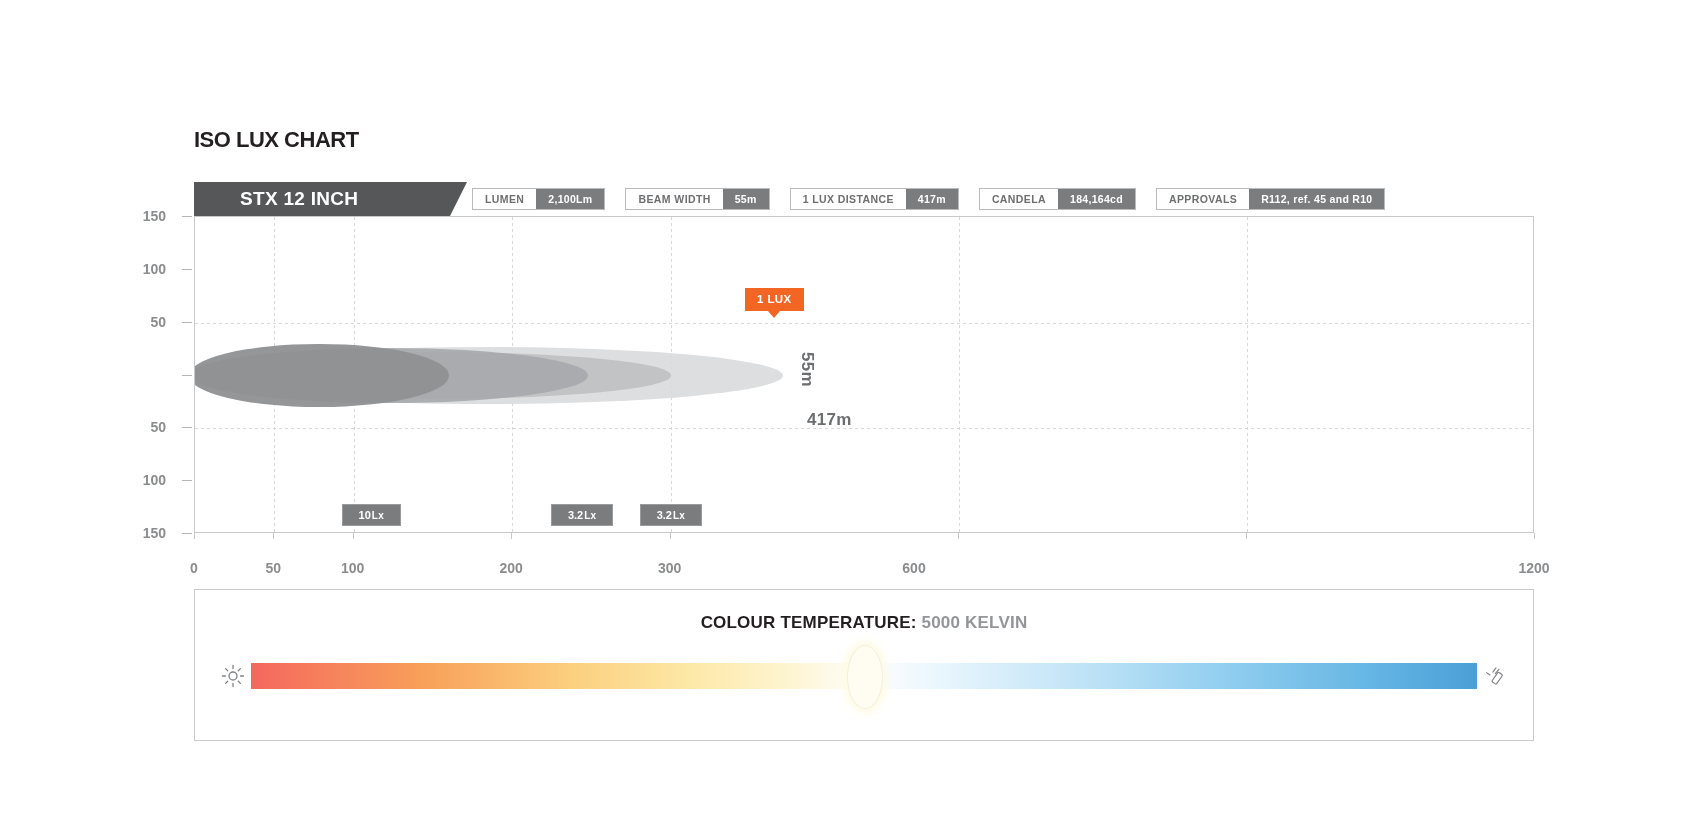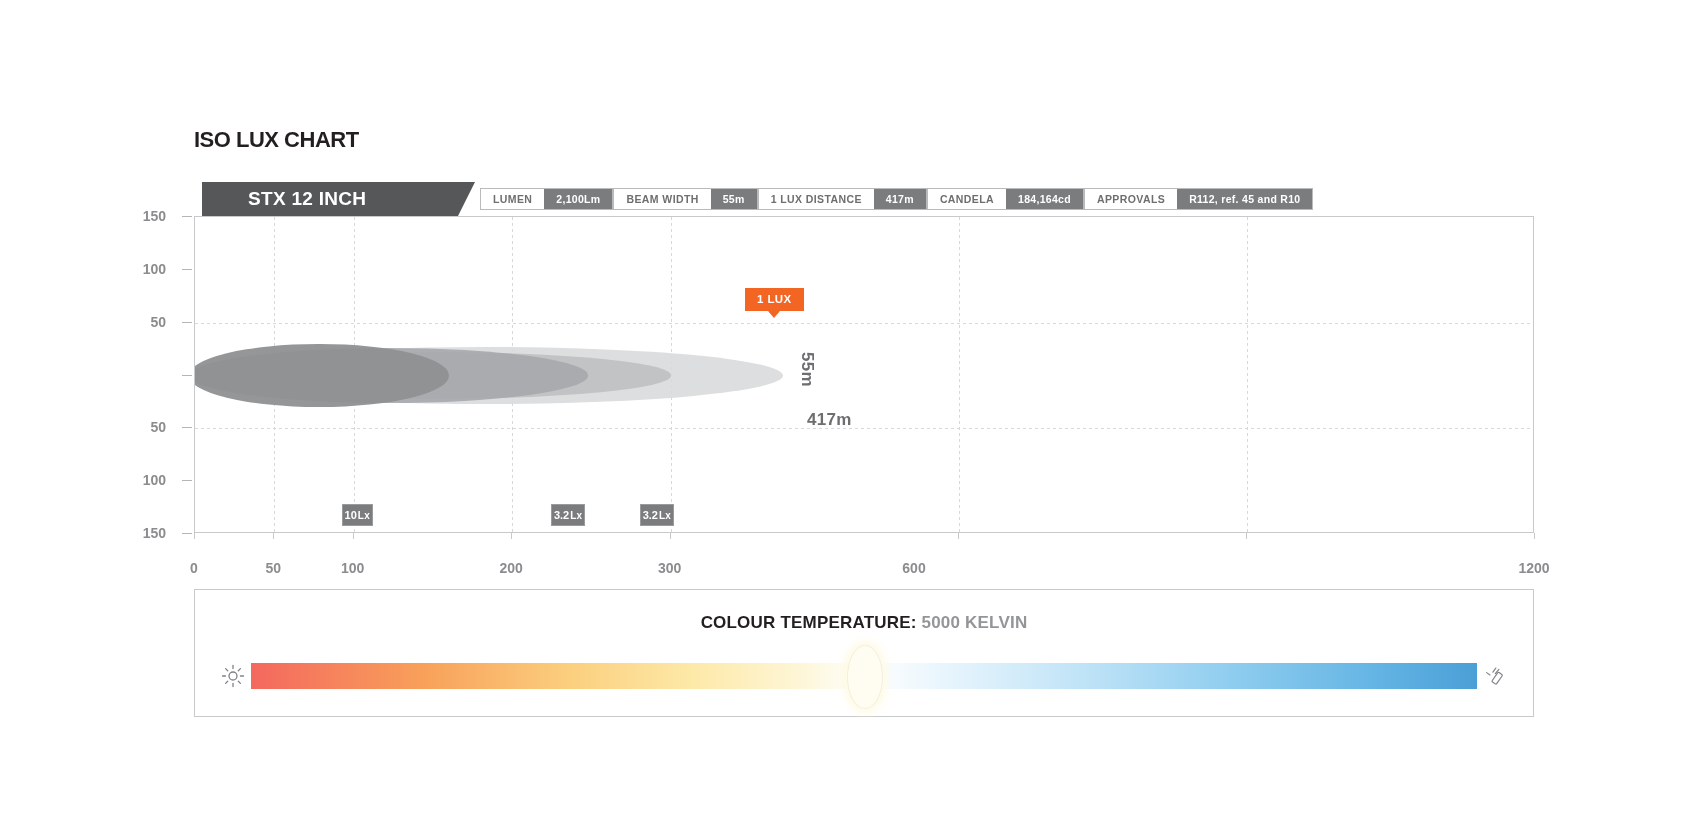--- a/index.html
+++ b/index.html
@@ -13,21 +13,21 @@
 
   
   #chart-title{
     position:absolute;left:194px;top:127px;
     font-size:22px;font-weight:bold;color:#231f20;
     letter-spacing:-0.5px;
   }
 
   
   #header-strip{
-    position:absolute;left:202px;top:182px;
+    position:absolute;left:194px;top:182px;
     height:34px;width:1340px;
   }
   #model-tag{
     position:absolute;left:0;top:0;
     height:34px;width:256px;
     background:#555759;
     display:flex;align-items:center;
     box-sizing:border-box;
     padding-left:46px;
   }
@@ -36,21 +36,21 @@
     width:0;height:0;
     border-left:17px solid #555759;
     border-bottom:34px solid transparent;
   }
   #model-tag .label{
     color:#ffffff;font-size:19px;font-weight:bold;letter-spacing:0.3px;
   }
 
   .spec-list{
     position:absolute;left:278px;top:6px;
-    display:flex;align-items:center;gap:0;
+    display:flex;align-items:center;gap:20px;
   }
   .spec-badge{
     display:flex;align-items:stretch;height:22px;
     border:1px solid #b9babb;
     background:#ffffff;
     box-sizing:border-box;
   }
   .spec-badge .k{
     display:flex;align-items:center;justify-content:center;
     padding:0 12px;
@@ -99,21 +99,21 @@
   
   .beam{position:absolute;border-radius:50%;}
 
   
   .lux-badge{
     position:absolute;
     background:#7b7c7e;color:#ffffff;
     height:22px;display:flex;align-items:center;justify-content:center;
     font-size:11px;font-weight:bold;
     border:1px solid #9a9b9d;box-sizing:border-box;
-    padding:0 2px;white-space:nowrap;
+    padding:0 16px;white-space:nowrap;
   }
   .lux-badge .sub{font-size:10px;margin-left:1px;letter-spacing:0.2px;}
 
   
   #one-lux-flag{
     position:absolute;left:665px;top:288px;
     background:#f26522;color:#ffffff;
     font-size:11.5px;font-weight:bold;letter-spacing:0.4px;
     padding:5px 12px 6px 12px;
     white-space:nowrap;
@@ -132,21 +132,21 @@
   }
   #lux-distance-label{
     position:absolute;left:712px;top:410px;
     font-size:17px;font-weight:bold;color:#6d6e70;
     letter-spacing:0.3px;
   }
 
   
   #temp-panel{
     position:absolute;left:194px;top:589px;
-    width:1340px;height:128px;
+    width:1340px;height:152px;
     border:1px solid #c8c9ca;
     box-sizing:border-box;background:#ffffff;
   }
   #temp-title{
     position:absolute;left:0;right:0;top:23px;
     text-align:center;font-size:17px;font-weight:bold;color:#231f20;
     letter-spacing:0.2px;
   }
   #temp-title .kelvin{color:#939598;}
   #temp-bar-row{

